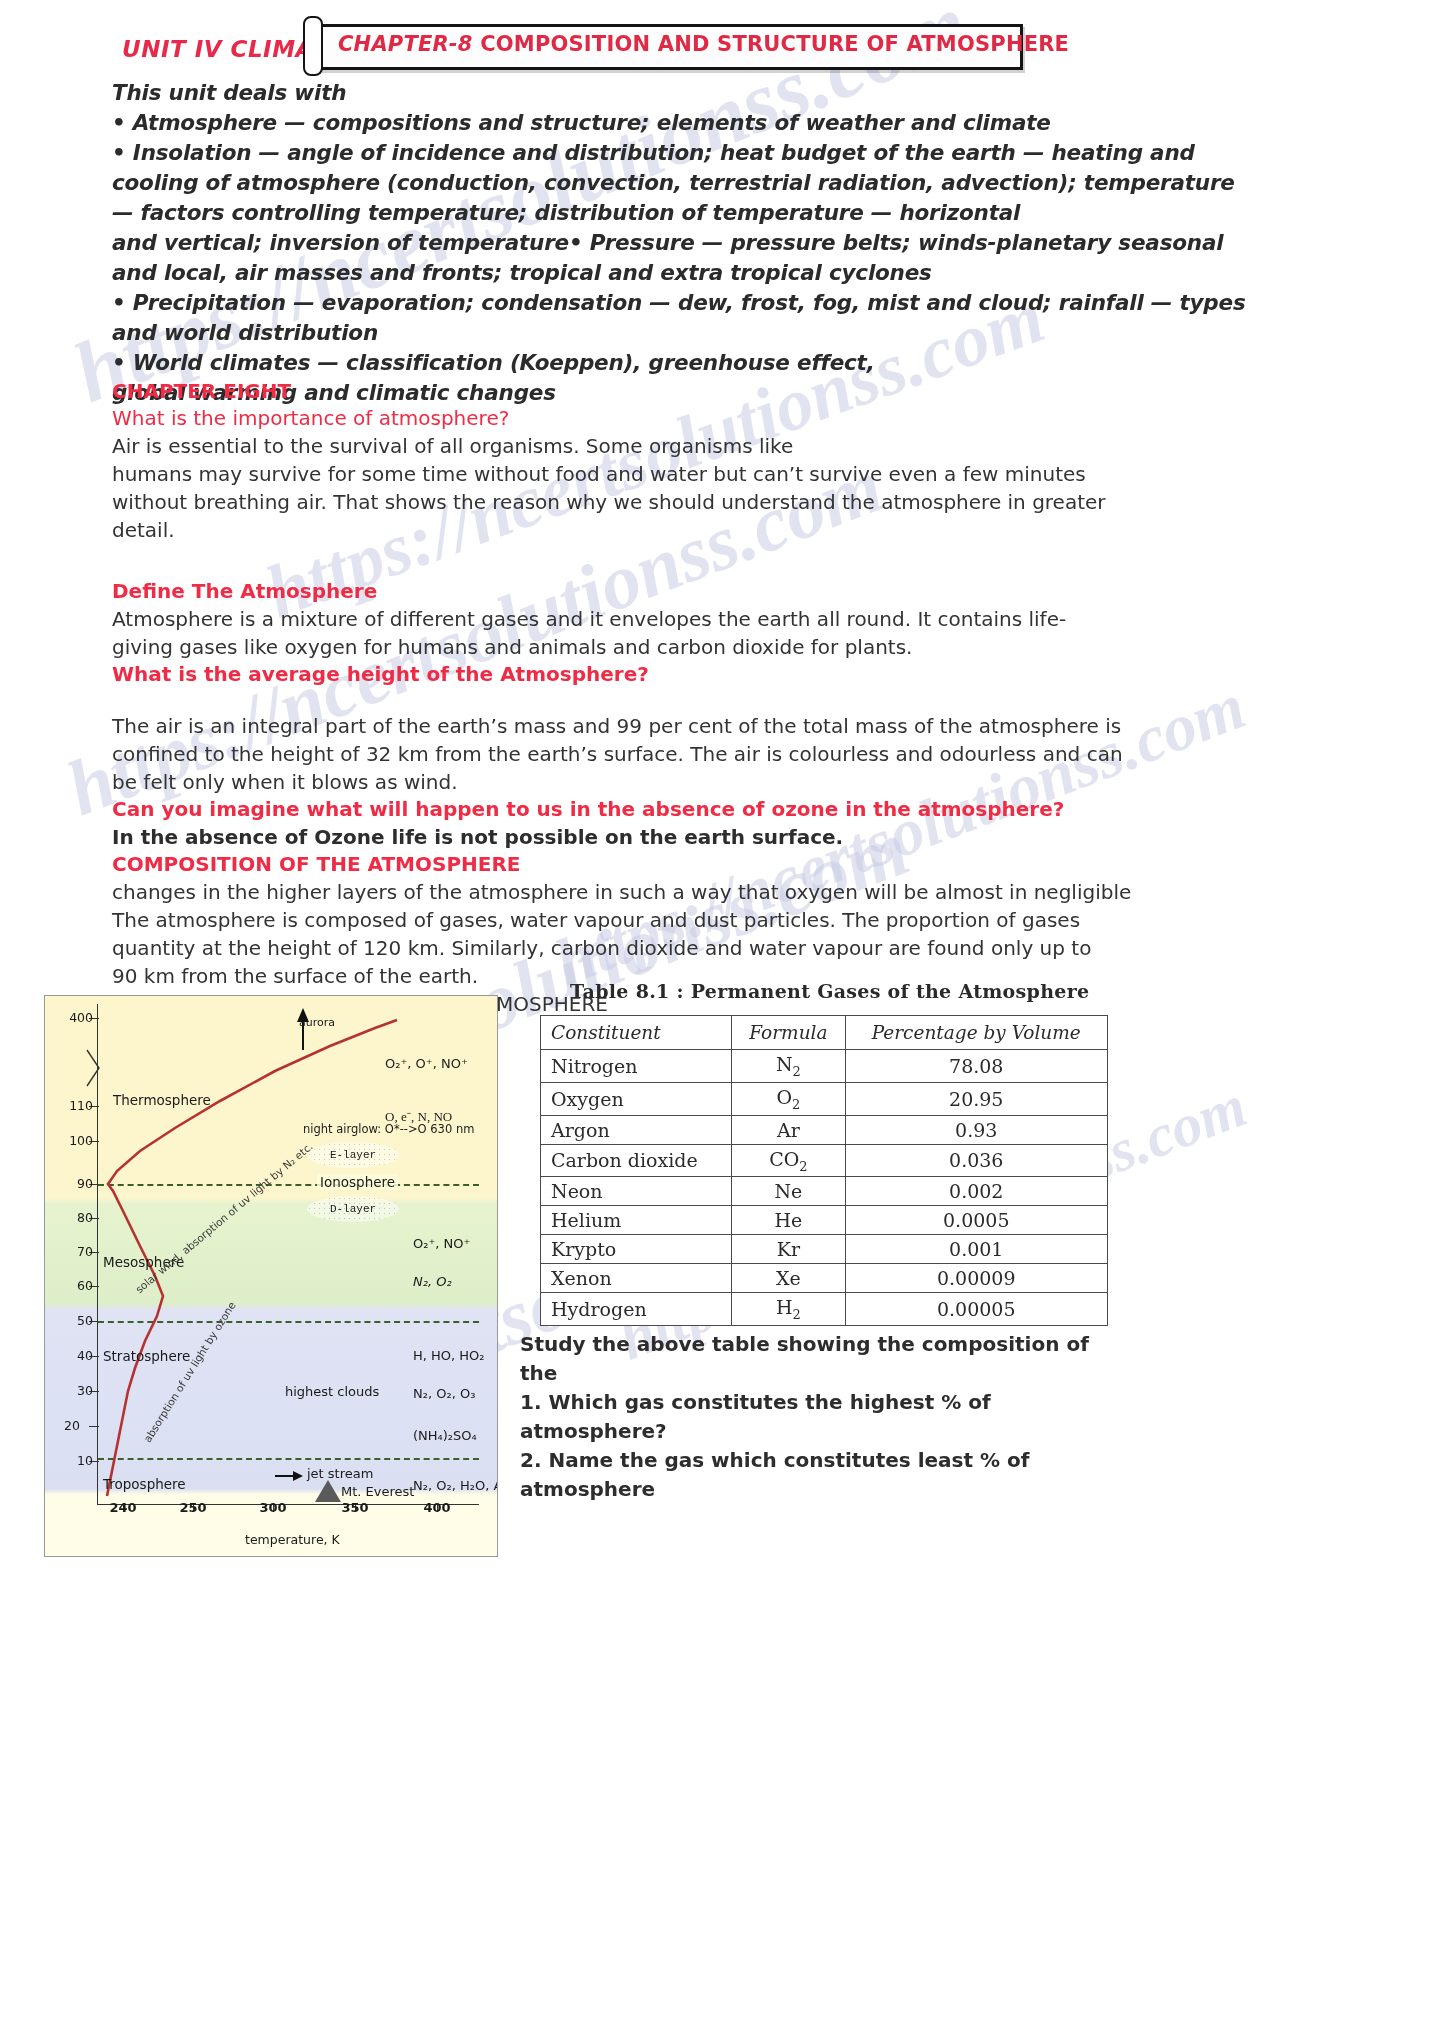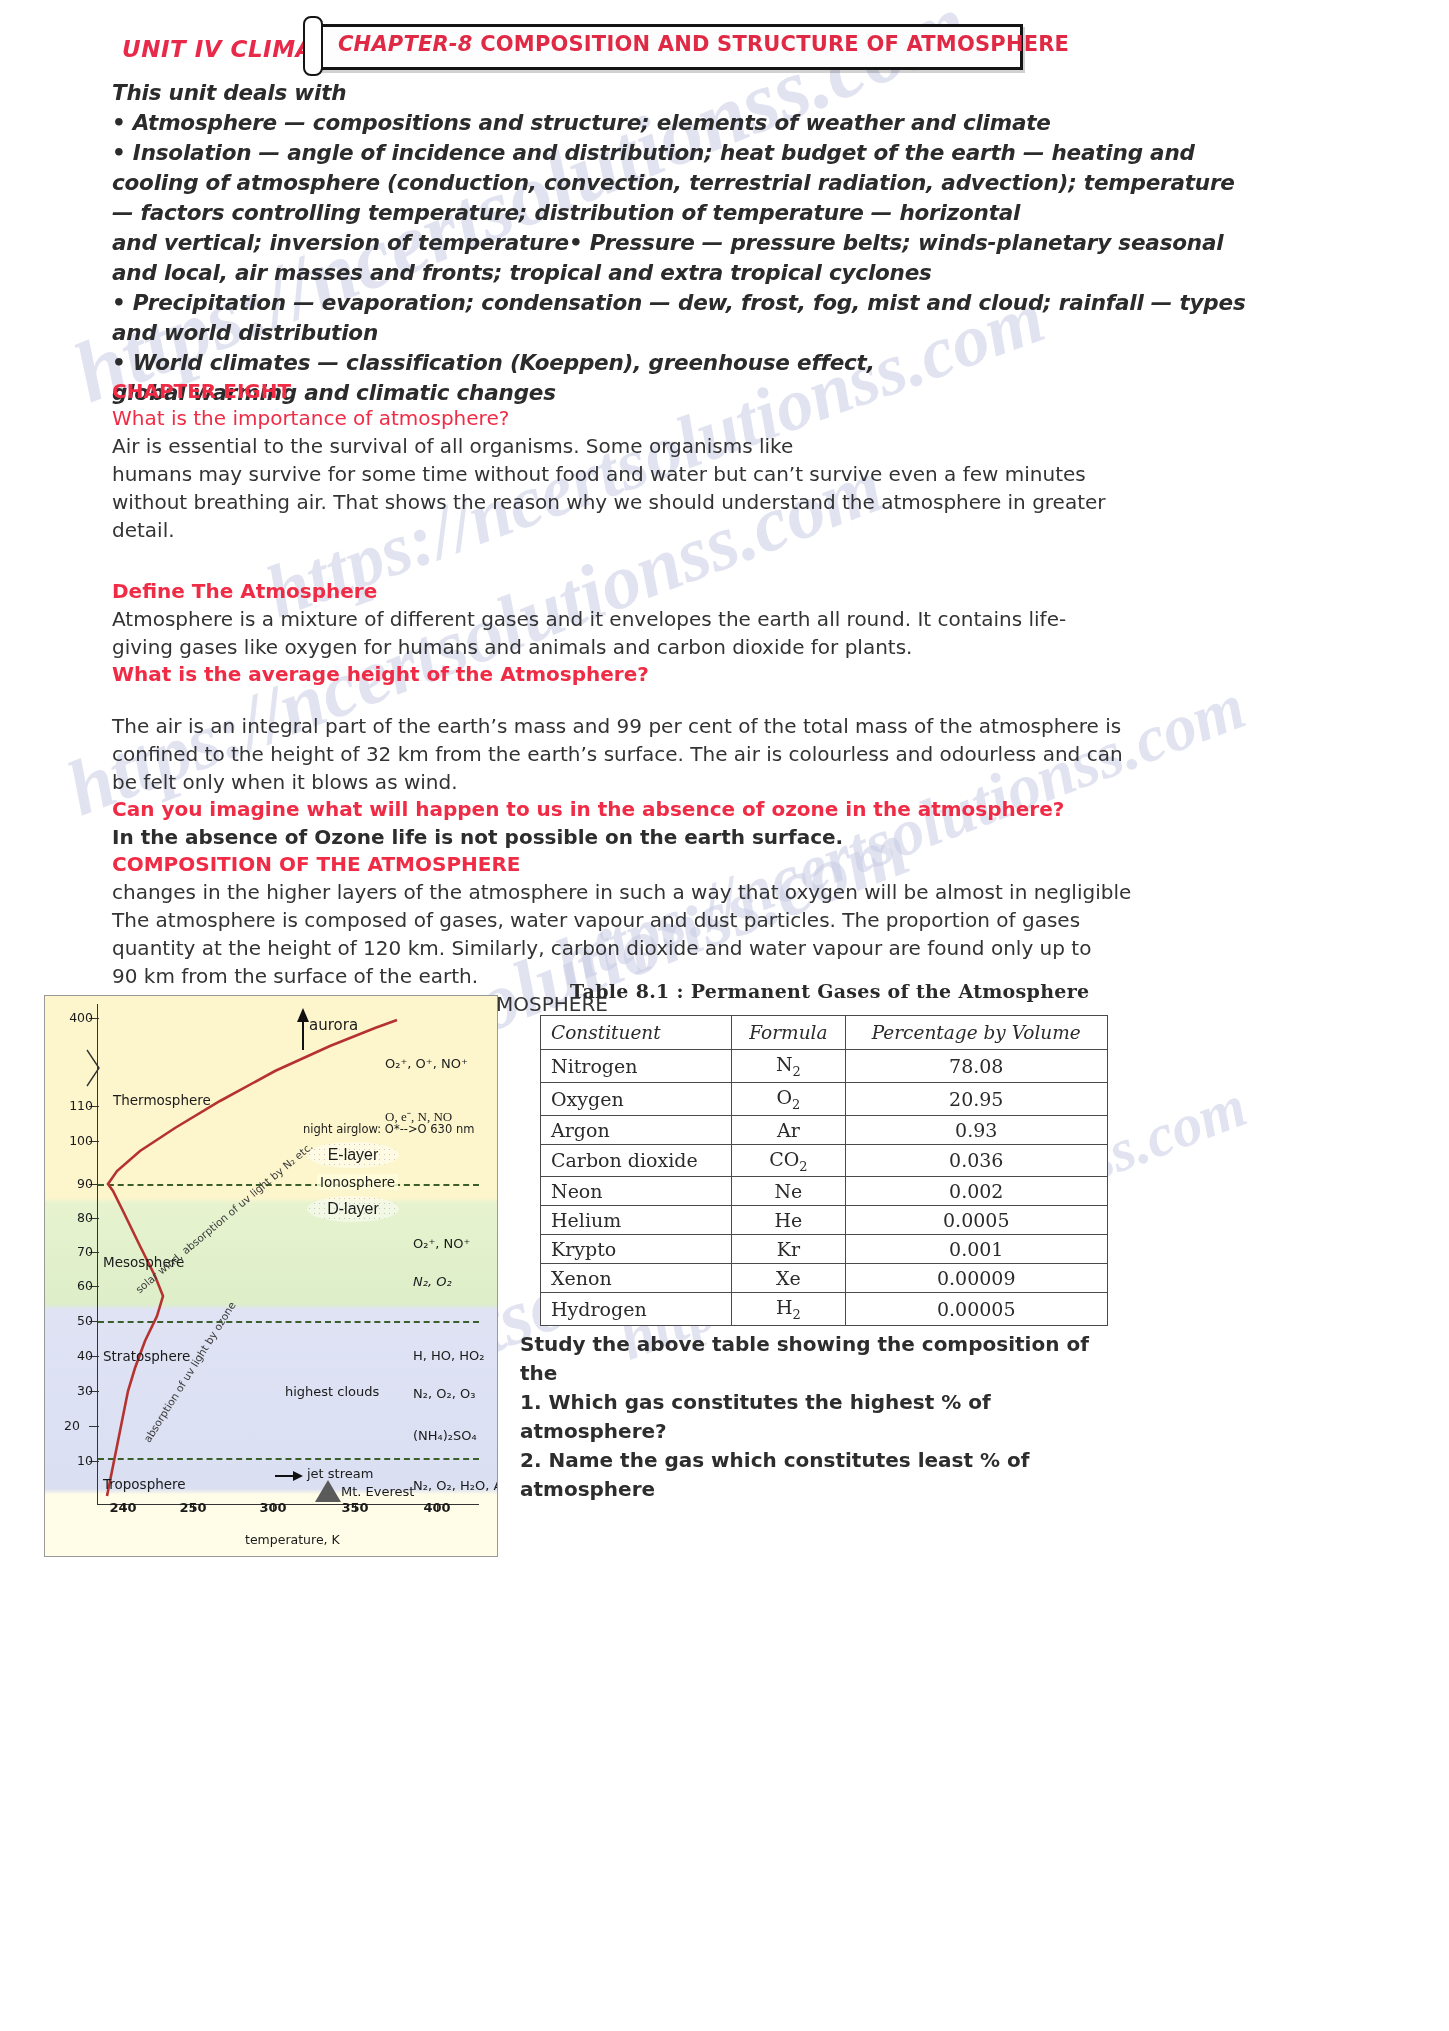--- a/index.html
+++ b/index.html
@@ -199,22 +199,22 @@
     white-space: nowrap;
   }
   .blob {
     position: absolute;
     border-radius: 50%;
     background:
       radial-gradient(circle, rgba(90,90,90,.30) 12%, transparent 13%) 0 0/5px 5px,
       rgba(255,255,255,.45);
     border: 0;
     display: flex; align-items: center; justify-content: center;
-    font-family: Liberation Sans, sans-serif;
-    font-size: 16px; color: #1a1a1a;
+    font-family: Liberation Mono, monospace;
+    font-size: 11px; color: #1a1a1a;
   }
   .annot-diag {
     position: absolute;
     font-family: "DejaVu Sans", sans-serif;
     font-size: 10.5px;
     color: #3b3b3b;
     white-space: nowrap;
     transform-origin: left top;
   }
   .everest {
@@ -406,21 +406,21 @@
     <div class="dashed" style="top:462px;"></div>
 
     <svg style="position:absolute;left:0;top:0;" width="452" height="560">
       <polyline points="62,500 68,470 74,440 78,420 83,395 90,372 100,345 112,320 118,300 110,280 95,250 78,215 68,195 63,188 72,175 95,155 130,132 175,105 230,75 285,50 330,32 352,24" fill="none" stroke="#b5322f" stroke-width="2.6"></polyline>
     </svg>
 
     <svg style="position:absolute;left:248px;top:12px;" width="20" height="42">
       <line x1="10" y1="42" x2="10" y2="10" stroke="#111" stroke-width="2"></line>
       <polygon points="10,0 4,14 16,14" fill="#111"></polygon>
     </svg>
-    <div class="species" style="left:264px;top:20px;font-size:15px;">aurora</div>
+    <div class="species" style="left:254px;top:20px;font-size:11px;">aurora</div>
 
     <div class="layer-name" style="left:68px;top:96px;">Thermosphere</div>
     <div class="layer-name" style="left:58px;top:258px;">Mesosphere</div>
     <div class="layer-name" style="left:58px;top:352px;">Stratosphere</div>
     <div class="layer-name" style="left:58px;top:480px;">Troposphere</div>
 
     <div class="layer-name" style="left:272px;top:178px;background:rgba(255,253,220,.85);padding:0 3px;">Ionosphere</div>
 
     <div class="blob" style="left:262px;top:146px;width:92px;height:26px;">E-layer</div>
     <div class="blob" style="left:262px;top:200px;width:92px;height:26px;">D-layer</div>

